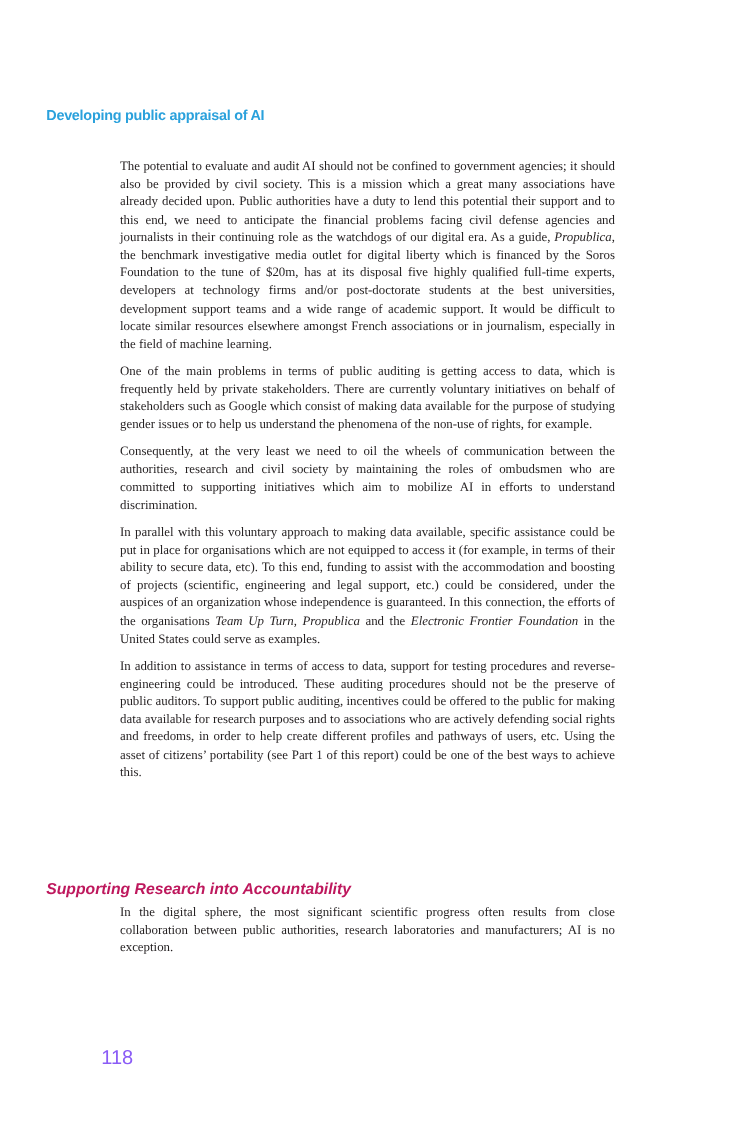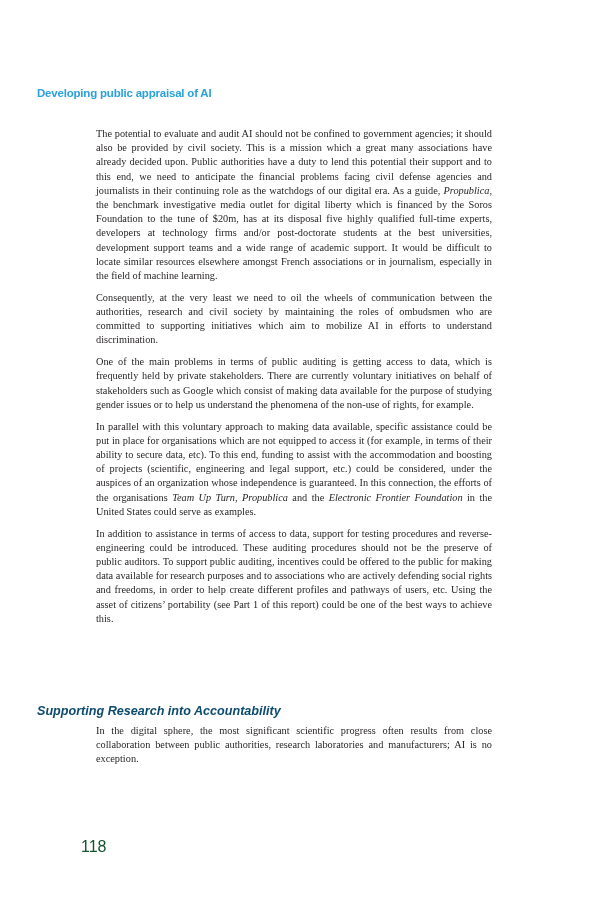--- a/index.html
+++ b/index.html
@@ -15,37 +15,37 @@
   .body-block {
     position: absolute; left: 96px; width: 396px;
     font-family: Liberation Serif, serif;
     font-size: 10.3px; line-height: 14.2px; text-align: justify;
     color: #231f20;
   }
   .body-block p { margin: 0 0 7.6px 0; }
   .h-italic {
     position: absolute; left: 37px; top: 694px;
     font-family: "Liberation Sans", sans-serif; font-weight: bold; font-style: italic;
-    font-size: 12.6px; color: #0c4a6e;
+    font-size: 12.6px; color: #be185d;
   }
   .page-num {
     position: absolute; left: 81px; top: 838px;
-    font-family: "Liberation Sans", sans-serif; font-size: 16px; color: #14532d;
+    font-family: "Liberation Sans", sans-serif; font-size: 16px; color: #8b5cf6;
   }
   em { font-style: italic; }
 </style>
 </head>
 <body>
 
 <h2 class="h-blue">Developing public appraisal of AI</h2>
 
 <div class="body-block" style="top:127px;">
   <p><span>The potential to evaluate and audit AI should not be confined to government agencies; it should also be provided by civil society. This is a mission which a great many associations have already decided upon. Public authorities have a duty to lend this potential their support and to this end, we need to anticipate the financial problems facing civil defense agencies and journalists in their continuing role as the watchdogs of our digital era. As a guide, </span><em>Propublica</em><span>, the benchmark investigative media outlet for digital liberty which is financed by the Soros Foundation to the tune of $20m, has at its disposal five highly qualified full-time experts, developers at technology firms and/or post-doctorate students at the best universities, development support teams and a wide range of academic support. It would be difficult to locate similar resources elsewhere amongst French associations or in journalism, especially in the field of machine learning.</span></p>
+  <p><span>One of the main problems in terms of public auditing is getting access to data, which is frequently held by private stakeholders. There are currently voluntary initiatives on behalf of stakeholders such as Google which consist of making data available for the purpose of studying gender issues or to help us understand the phenomena of the non-use of rights, for example.</span></p>
   <p><span>Consequently, at the very least we need to oil the wheels of communication between the authorities, research and civil society by maintaining the roles of ombudsmen who are committed to supporting initiatives which aim to mobilize AI in efforts to understand discrimination.</span></p>
-  <p><span>One of the main problems in terms of public auditing is getting access to data, which is frequently held by private stakeholders. There are currently voluntary initiatives on behalf of stakeholders such as Google which consist of making data available for the purpose of studying gender issues or to help us understand the phenomena of the non-use of rights, for example.</span></p>
   <p><span>In parallel with this voluntary approach to making data available, specific assistance could be put in place for organisations which are not equipped to access it (for example, in terms of their ability to secure data, etc). To this end, funding to assist with the accommodation and boosting of projects (scientific, engineering and legal support, etc.) could be considered, under the auspices of an organization whose independence is guaranteed. In this connection, the efforts of the organisations </span><em>Team Up Turn, Propublica</em><span> and the </span><em>Electronic Frontier Foundation</em><span> in the United States could serve as examples.</span></p>
   <p><span>In addition to assistance in terms of access to data, support for testing procedures and reverse-engineering could be introduced. These auditing procedures should not be the preserve of public auditors. To support public auditing, incentives could be offered to the public for making data available for research purposes and to associations who are actively defending social rights and freedoms, in order to help create different profiles and pathways of users, etc. Using the asset of citizens’ portability (see Part 1 of this report) could be one of the best ways to achieve this.</span></p>
 </div>
 
 <h2 class="h-italic">Supporting Research into Accountability</h2>
 
 <div class="body-block" style="top:724px;">
   <p><span>In the digital sphere, the most significant scientific progress often results from close collaboration between public authorities, research laboratories and manufacturers; AI is no exception.</span></p>
 </div>
 

